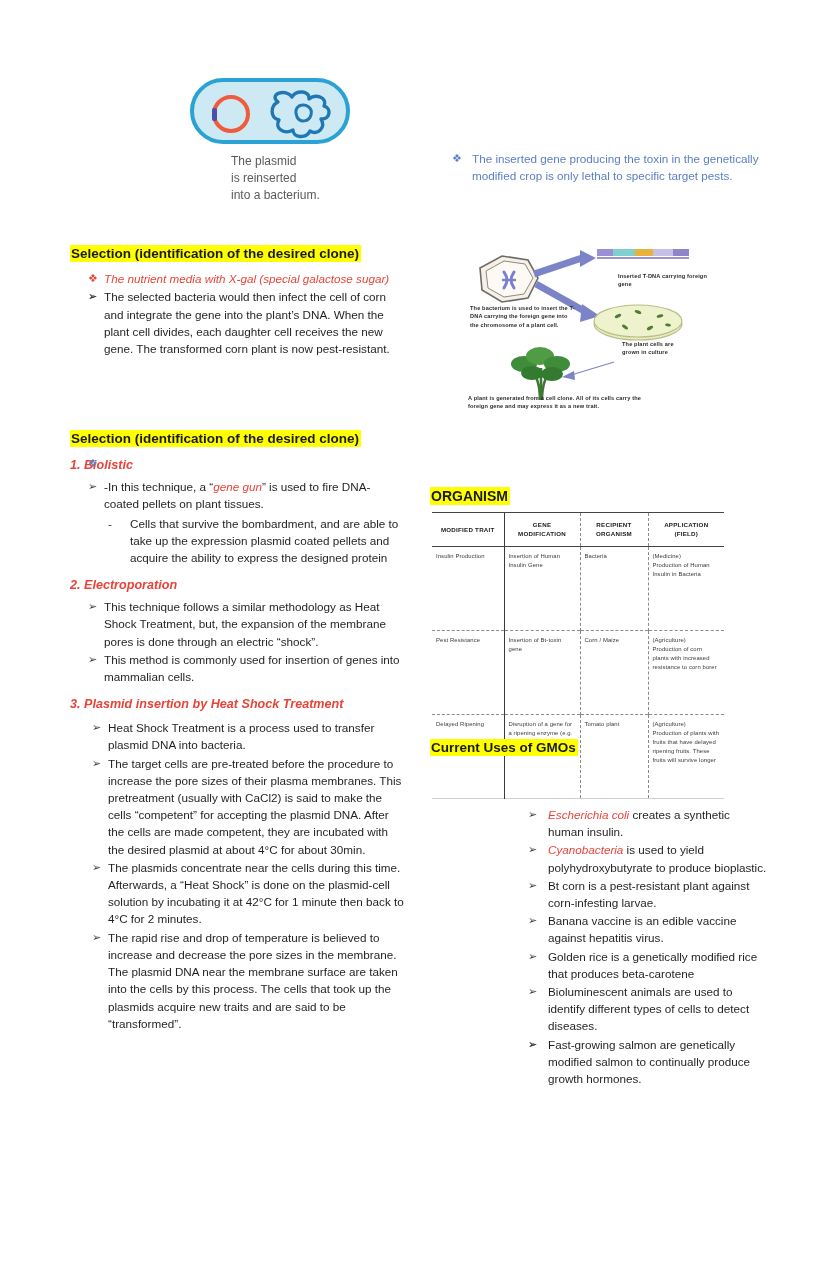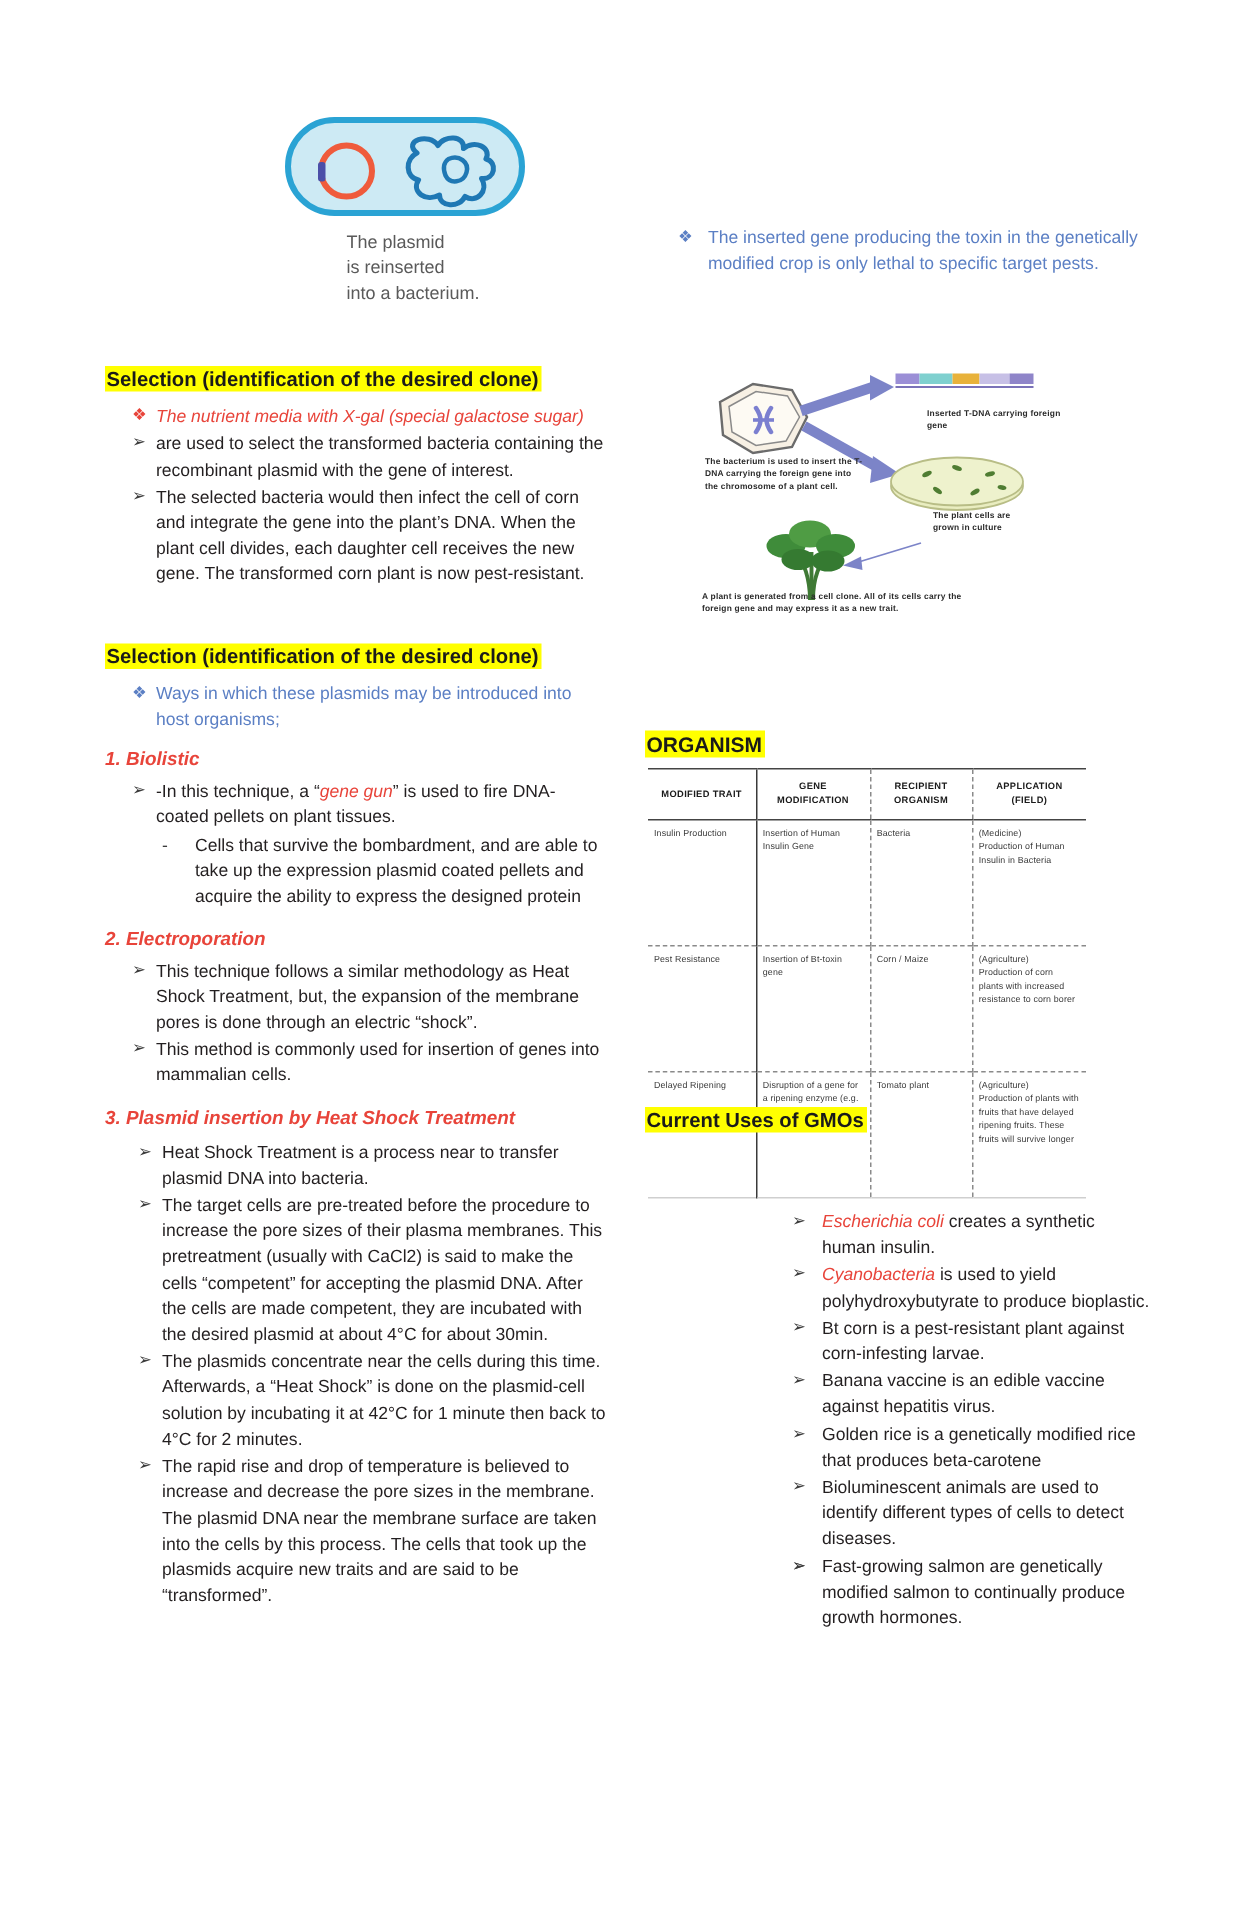--- a/index.html
+++ b/index.html
@@ -269,37 +269,35 @@
     <div class="sec-head">
       <span class="hl">Selection (identification of the desired clone)</span>
     </div>
     <ul class="bl">
       <li style="padding-left:22px;">
         <span class="mk dia-red" style="left:18px;">❖</span>
         <span class="red" style="margin-left:12px; display:inline-block;">The nutrient media with X-gal (special galactose sugar)</span>
       </li>
       <li style="padding-left:34px;">
         <span class="mk arrow-mk" style="left:18px;">➢</span>
-        <span>are used to select the transformed bacteria containing the recombinant plasmid with the gene of interest.</span>
       </li>
       <li style="padding-left:34px;">
         <span class="mk arrow-mk" style="left:18px;">➢</span>
         <span>The selected bacteria would then infect the cell of corn and integrate the gene into the plant’s DNA. When the plant cell divides, each daughter cell receives the new gene. The transformed corn plant is now pest-resistant.</span>
       </li>
     </ul>
   </div>
 
   <div class="blk" style="left:70px; top:429px; width:335px;">
     <div class="sec-head">
       <span class="hl">Selection (identification of the desired clone)</span>
     </div>
     <ul class="bl">
       <li style="padding-left:34px; margin-top:6px;">
         <span class="mk dia-blue" style="left:18px;">❖</span>
-        <span class="blue">Ways in which these plasmids may be introduced into host organisms;</span>
       </li>
     </ul>
 
     <div class="numhead">
       <span>1.</span>
       <span>Biolistic</span>
     </div>
     <ul class="bl">
       <li style="padding-left:34px;">
         <span class="mk arrow-mk" style="left:18px;">➢</span>
@@ -328,21 +326,21 @@
       </li>
     </ul>
 
     <div class="numhead" style="margin-top:12px;">
       <span>3.</span>
       <span>Plasmid insertion by Heat Shock Treatment</span>
     </div>
     <ul class="bl" style="margin-top:8px;">
       <li style="padding-left:38px;">
         <span class="mk arrow-mk" style="left:22px;">➢</span>
-        <span>Heat Shock Treatment is a process near to transfer plasmid DNA into bacteria.</span>
+        <span>Heat Shock Treatment is a process used to transfer plasmid DNA into bacteria.</span>
       </li>
       <li style="padding-left:38px;">
         <span class="mk arrow-mk" style="left:22px;">➢</span>
         <span>The target cells are pre-treated before the procedure to increase the pore sizes of their plasma membranes. This pretreatment (usually with CaCl2) is said to make the cells “competent” for accepting the plasmid DNA. After the cells are made competent, they are incubated with the desired plasmid at about 4°C for about 30min.</span>
       </li>
       <li style="padding-left:38px;">
         <span class="mk arrow-mk" style="left:22px;">➢</span>
         <span>The plasmids concentrate near the cells during this time. Afterwards, a “Heat Shock” is done on the plasmid-cell solution by incubating it at 42°C for 1 minute then back to 4°C for 2 minutes.</span>
       </li>
       <li style="padding-left:38px;">

